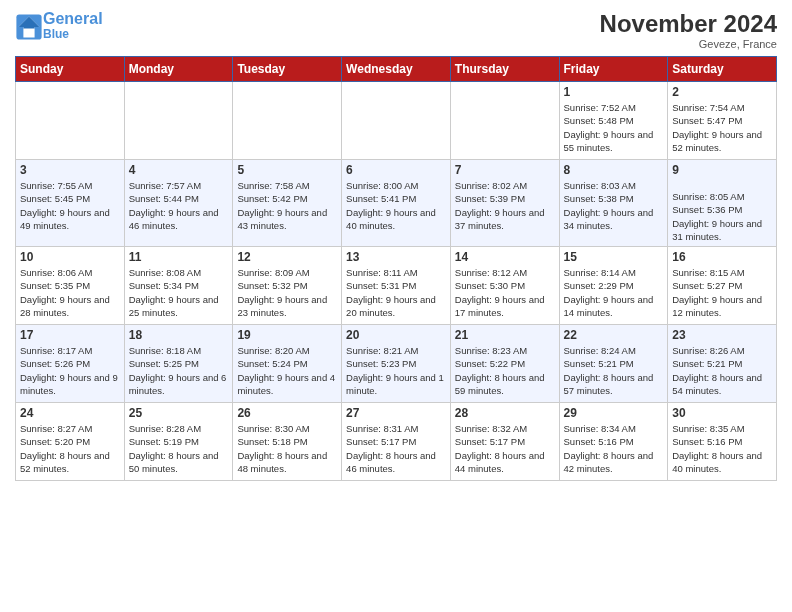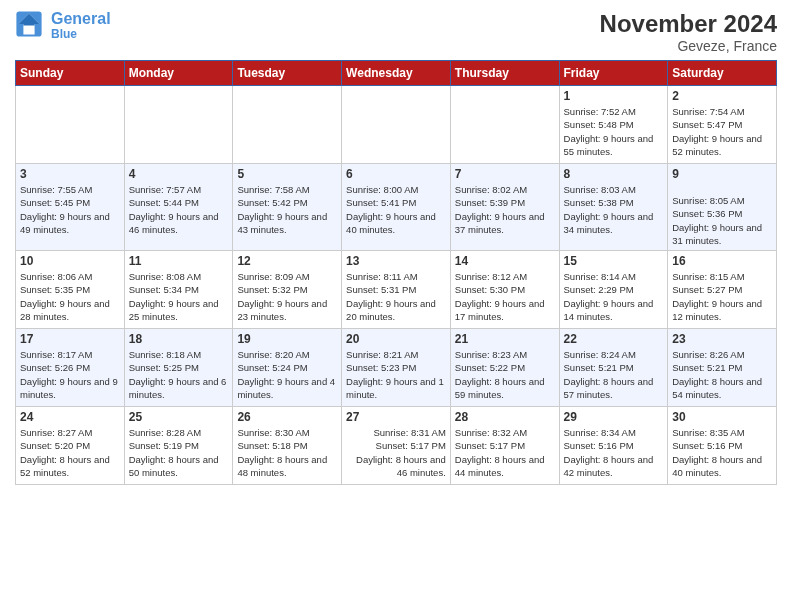--- a/index.html
+++ b/index.html
@@ -15,37 +15,37 @@
       padding: 10px 15px;
     }
     .header-row {
       display: flex;
       justify-content: space-between;
       align-items: flex-start;
       margin-bottom: 6px;
     }
     .logo {
       display: flex;
-      align-items: flex-start;
-      gap: 8px;
+      align-items: flex-end;
+      gap: 0;
     }
     .logo-icon {
       width: 28px;
       height: 28px;
     }
     .title-section {
       text-align: right;
     }
     .month-title {
       font-size: 24px;
       font-weight: bold;
       color: #333;
     }
     .location {
-      font-size: 14px;
+      font-size: 11px;
       color: #555;
     }
     .calendar {
       width: 100%;
       border-collapse: collapse;
       table-layout: fixed;
     }
     .calendar th {
       background-color: #b91c1c;
       color: #fff;
@@ -290,21 +290,21 @@
 Daylight: 8 hours and 50 minutes.</div>
           </td>
           <td>
             <span class="day-num">26</span>
             <div class="day-info" style="white-space: pre-line;">Sunrise: 8:30 AM
 Sunset: 5:18 PM
 Daylight: 8 hours and 48 minutes.</div>
           </td>
           <td>
             <span class="day-num">27</span>
-            <div class="day-info" style="white-space: pre-line; text-align: right;">Sunrise: 8:31 AM
+            <div class="day-info" style="white-space: pre-line;">Sunrise: 8:31 AM
 Sunset: 5:17 PM
 Daylight: 8 hours and 46 minutes.</div>
           </td>
           <td>
             <span class="day-num">28</span>
             <div class="day-info" style="white-space: pre-line;">Sunrise: 8:32 AM
 Sunset: 5:17 PM
 Daylight: 8 hours and 44 minutes.</div>
           </td>
           <td>

